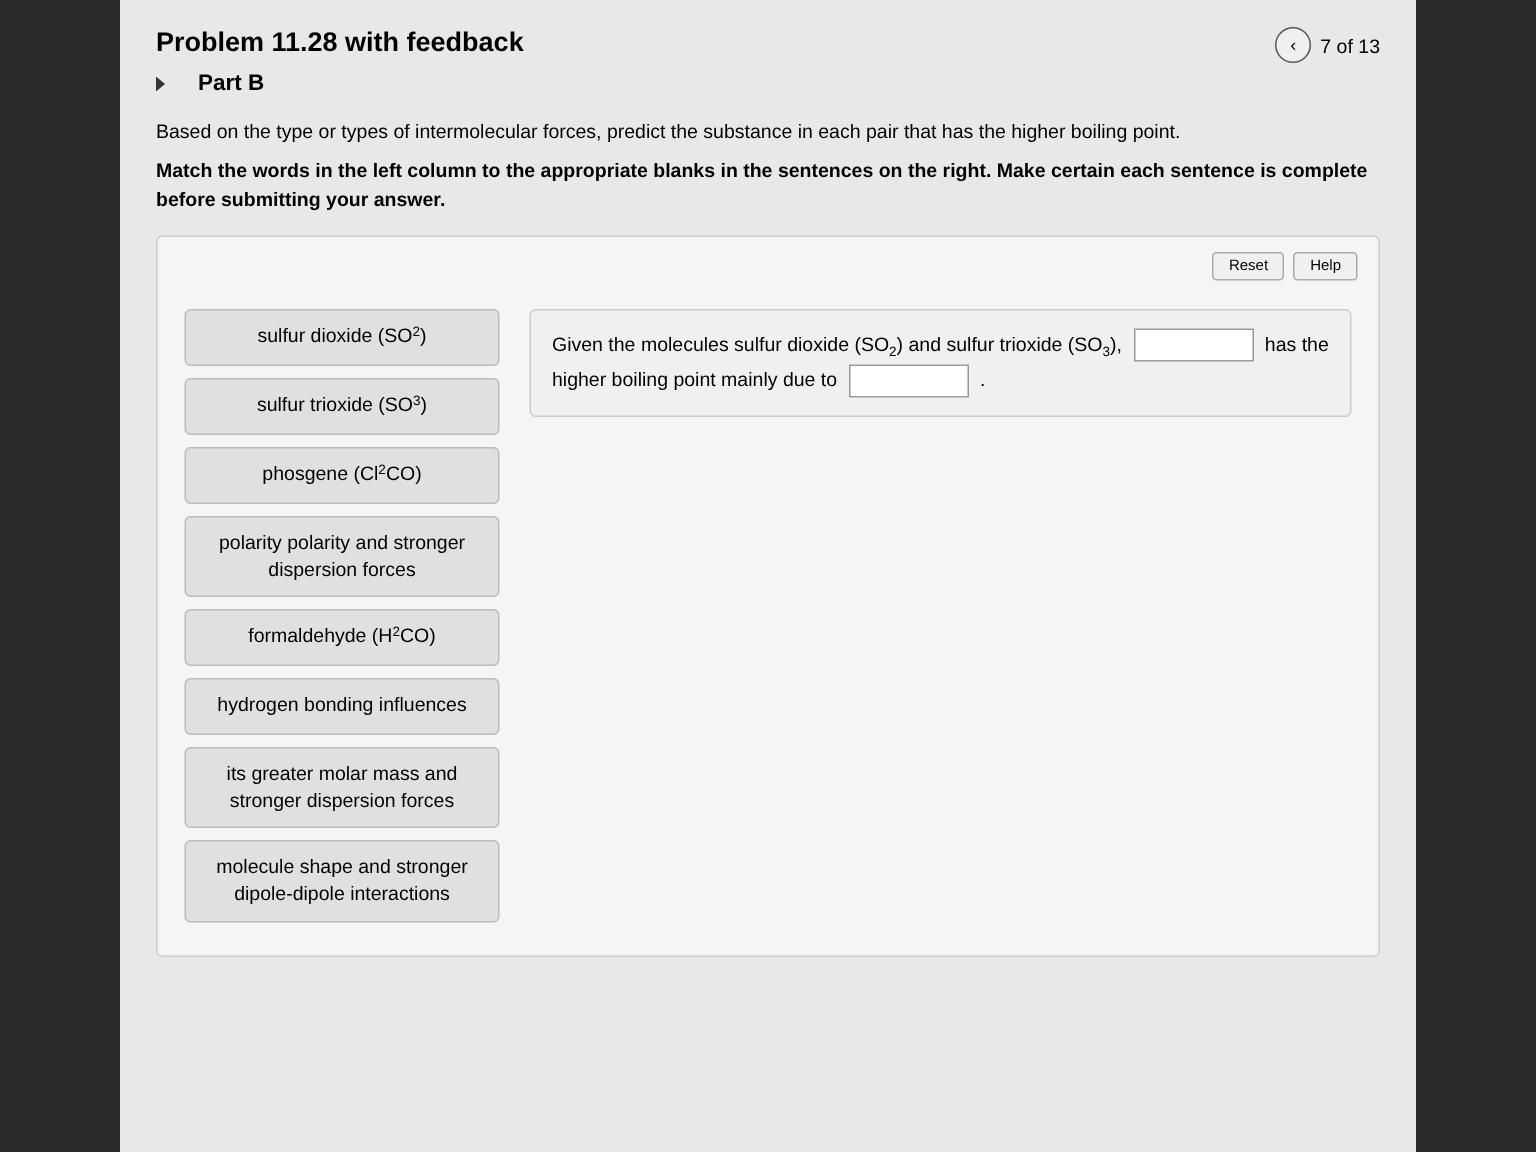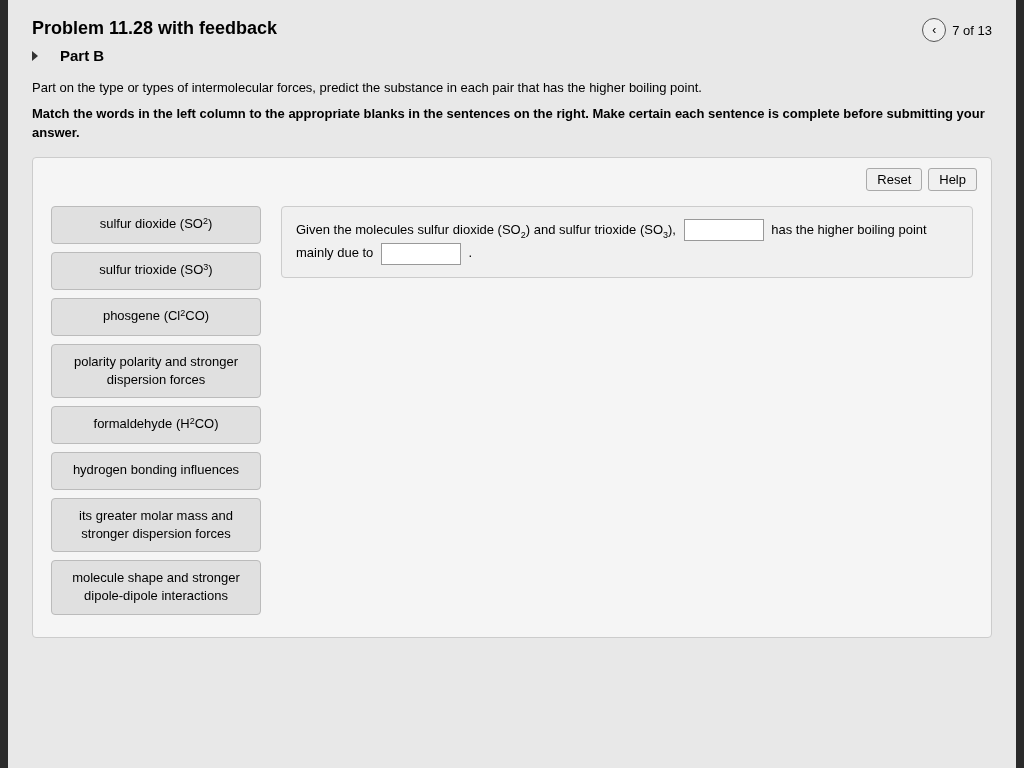--- a/index.html
+++ b/index.html
@@ -5,21 +5,21 @@
     * { box-sizing: border-box; margin: 0; padding: 0; }
     body {
       background: #2a2a2a;
       font-family: Arial, sans-serif;
       font-size: 14px;
       color: #000;
     }
     .page {
       background: #e8e8e8;
       margin: 0 auto;
-      width: 1008px;
+      width: 864px;
       min-height: 768px;
       padding: 18px 24px 24px 24px;
     }
     .problem-title {
       font-size: 18px;
       font-weight: bold;
       margin-bottom: 8px;
     }
     .part-b {
       display: flex;
@@ -68,21 +68,21 @@
       top: 10px;
       right: 14px;
       display: flex;
       gap: 6px;
     }
     .action-btn {
       background: #f0f0f0;
       border: 1px solid #aaa;
       border-radius: 3px;
       padding: 3px 10px;
-      font-size: 13px;
+      font-size: 10px;
       cursor: pointer;
     }
     .content-area {
       display: flex;
       gap: 20px;
       margin-top: 30px;
     }
     .left-column {
       display: flex;
       flex-direction: column;
@@ -142,21 +142,21 @@
       <div class="nav-circle">‹</div>
       <span style="font-size:13px;">7 of 13</span>
     </div>
   </div>
 
   <div class="part-b">
     <span class="triangle"></span>
     <span>Part B</span>
   </div>
 
-  <p class="instructions">Part on the type or types of intermolecular forces, predict the substance in each pair that has the higher boiling point.</p>
+  <p class="instructions">Based on the type or types of intermolecular forces, predict the substance in each pair that has the higher boiling point.</p>
   <p class="instructions-bold">Match the words in the left column to the appropriate blanks in the sentences on the right. Make certain each sentence is complete before submitting your answer.</p>
 
   <div class="main-box">
     <div class="top-buttons">
       <button class="action-btn">Reset</button>
       <button class="action-btn">Help</button>
     </div>
 
     <div class="content-area">
       <div class="left-column">

